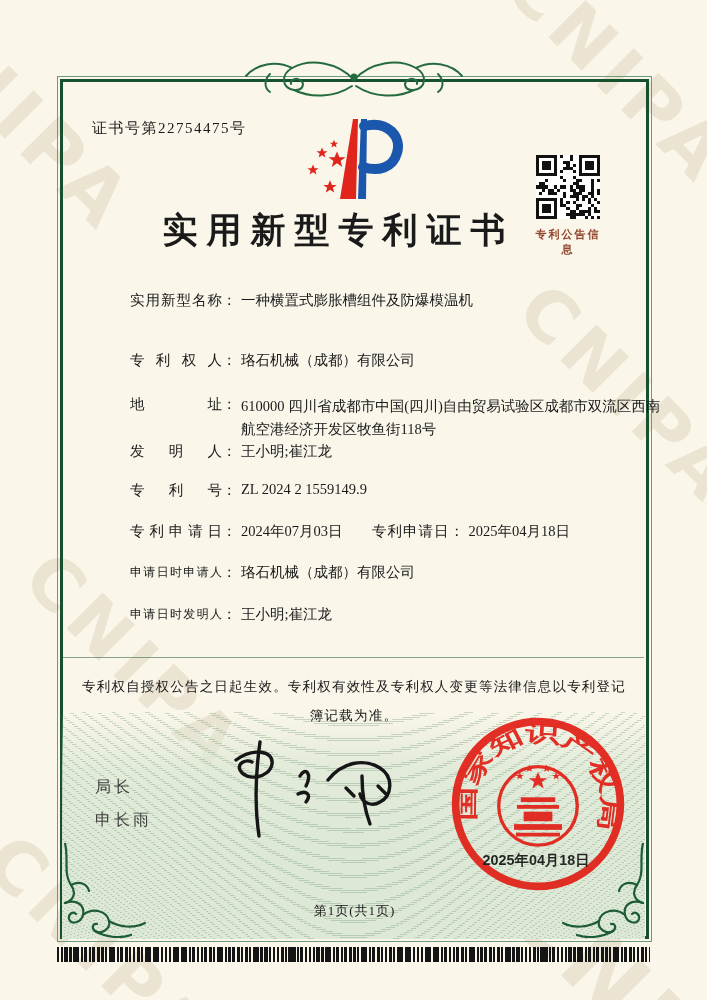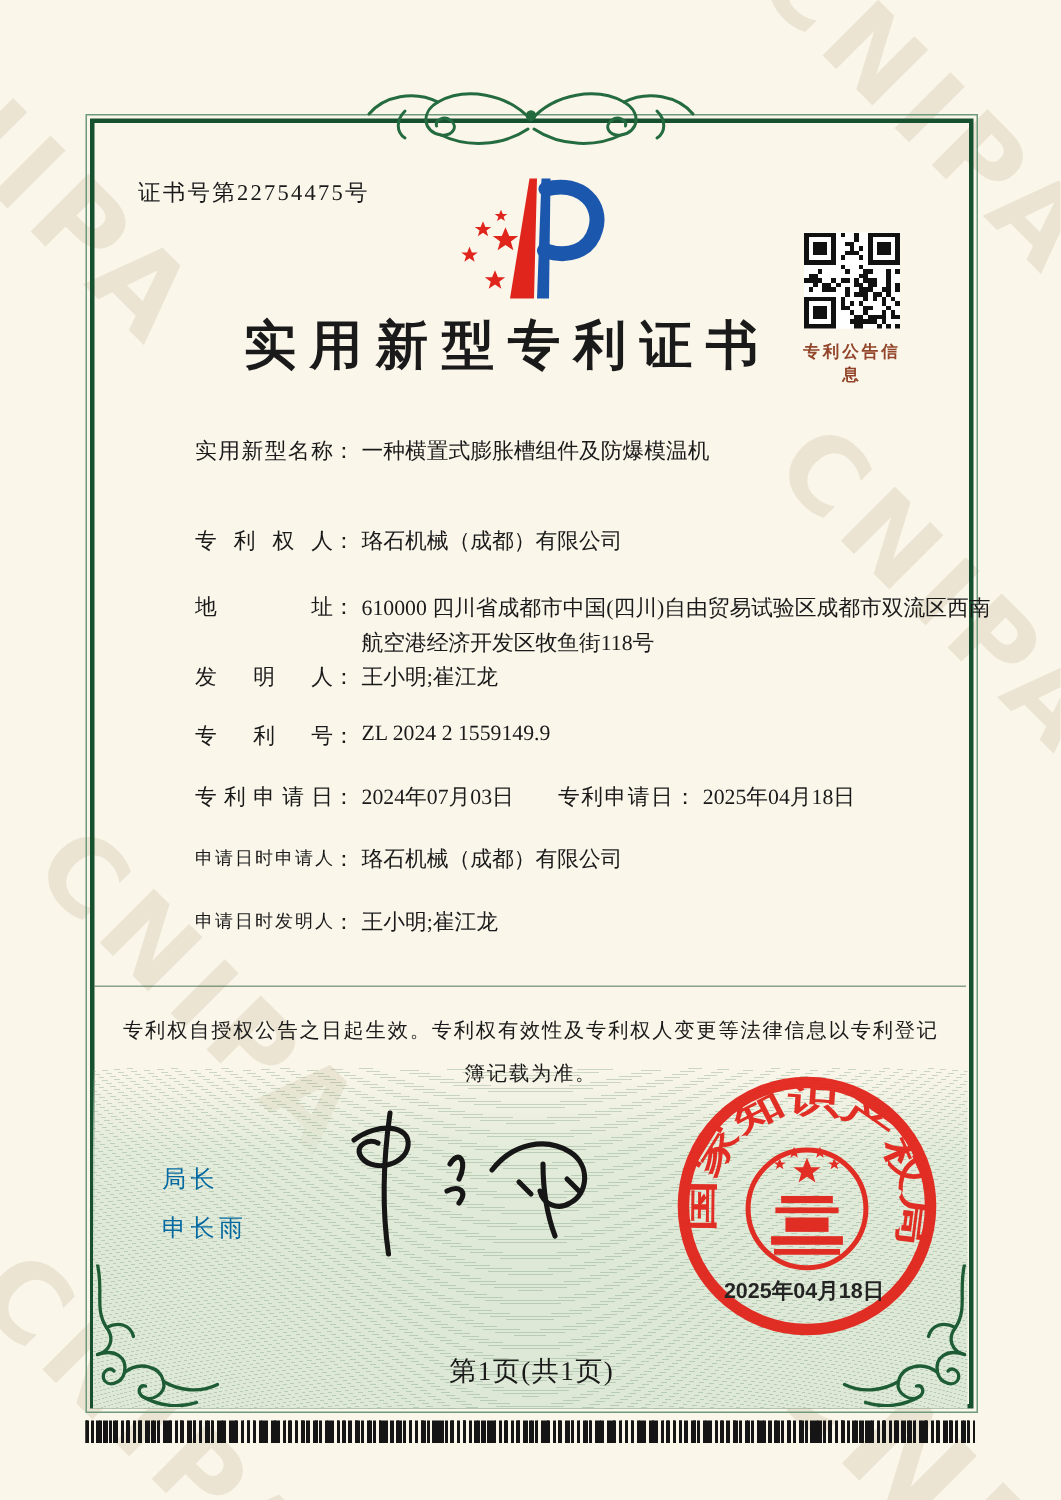--- a/index.html
+++ b/index.html
@@ -34,28 +34,28 @@
   .lbl.small{font-size:12px;line-height:19px;}
   .colon{display:inline-block;width:14px;vertical-align:top;}
   .val{margin-left:5px;vertical-align:top;}
   .val.wrap{display:inline-block;white-space:normal;width:432px;line-height:23px;}
   .col2{position:absolute;left:282px;top:0;white-space:nowrap;}
   .lbl2{letter-spacing:1px;}
   
   .statement{position:absolute;left:75px;top:672px;width:558px;z-index:2;text-align:center;
              font-size:13.5px;letter-spacing:1.2px;line-height:29px;color:#191919;}
   
-  .director{position:absolute;left:108px;top:770px;z-index:2;
+  .director{position:absolute;left:95px;top:770px;z-index:2;
             font-family:"Liberation Sans","DejaVu Sans",sans-serif;font-size:16px;
-            font-weight:500;letter-spacing:3px;line-height:33px;color:#0369a1;}
+            font-weight:500;letter-spacing:3px;line-height:33px;color:#404040;}
   .signature{position:absolute;left:196px;top:736px;width:210px;height:105px;z-index:2;}
   
   .seal{position:absolute;left:447px;top:713px;width:182px;height:182px;z-index:3;opacity:.94;}
   
-  .page-no{position:absolute;left:57px;top:902px;width:595px;z-index:2;text-align:center;font-size:18px;letter-spacing:1px;}
+  .page-no{position:absolute;left:57px;top:902px;width:595px;z-index:2;text-align:center;font-size:13px;letter-spacing:1px;}
   .barcode{position:absolute;left:57px;top:947px;width:593px;height:15px;z-index:1;
      background:
        repeating-linear-gradient(90deg,#151515 0 2px,rgba(0,0,0,0) 2px 4px),
        repeating-linear-gradient(90deg,#151515 0 1px,rgba(0,0,0,0) 1px 7px),
        repeating-linear-gradient(90deg,#151515 0 2px,rgba(0,0,0,0) 2px 9px);}
   svg{display:block;}
 </style>
 </head>
 <body>
 

